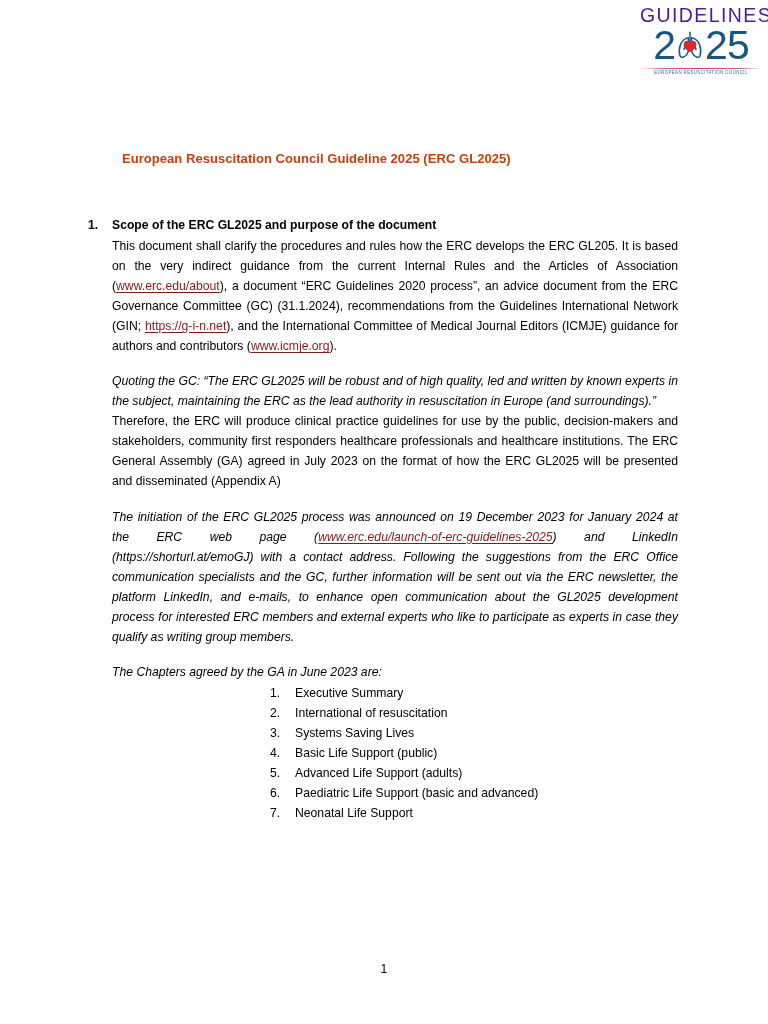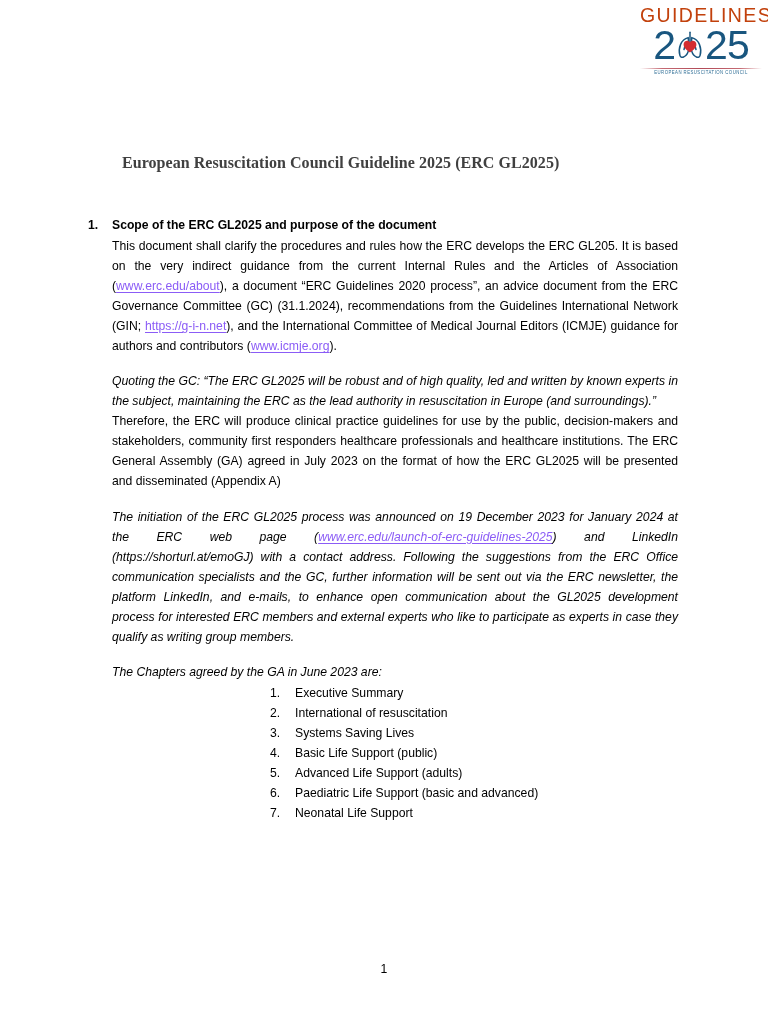--- a/index.html
+++ b/index.html
@@ -28,21 +28,21 @@
     right: 6px;
     width: 122px;
     text-align: center;
     line-height: 1;
     user-select: none;
   }
   .logo-guidelines {
     font-family: "Liberation Sans", sans-serif;
     font-size: 19.5px;
     letter-spacing: 1.4px;
-    color: #c2410c;
+    color: #4c1d95;
     font-weight: 400;
     margin: 0 0 1px 0;
     white-space: nowrap;
   }
   .logo-year {
     display: flex;
     align-items: center;
     justify-content: center;
     gap: 0px;
     height: 36px;
@@ -77,26 +77,25 @@
     white-space: nowrap;
     transform: scaleY(1.05);
   }
 
   
   .doc-title {
     position: absolute;
     left: 122px;
     top: 142px;
     width: 560px;
-    font-size: 16px;
+    font-size: 13px;
     font-weight: bold;
-    color: #404040;
+    color: #c2410c;
     letter-spacing: 0.05px;
     line-height: 1.25;
-    font-family: Liberation Serif, serif;
   }
 
   .content {
     position: absolute;
     left: 88px;
     top: 216px;
     width: 590px;
   }
 
   .section-heading {
@@ -123,21 +122,21 @@
     font-size: 12.2px;
     line-height: 1.645;
     text-align: justify;
     text-justify: inter-word;
     color: #000;
     hyphens: none;
   }
   p.para.gap-before { margin-top: 15px; font-style: italic; }
 
   a.doclink {
-    color: #8b5cf6;
+    color: #7f1d1d;
     text-decoration: underline;
     text-underline-offset: 1.5px;
   }
 
   ol.chapters {
     list-style: none;
     margin: 0;
     padding: 0;
     margin-left: 158px;
     margin-top: 1px;

